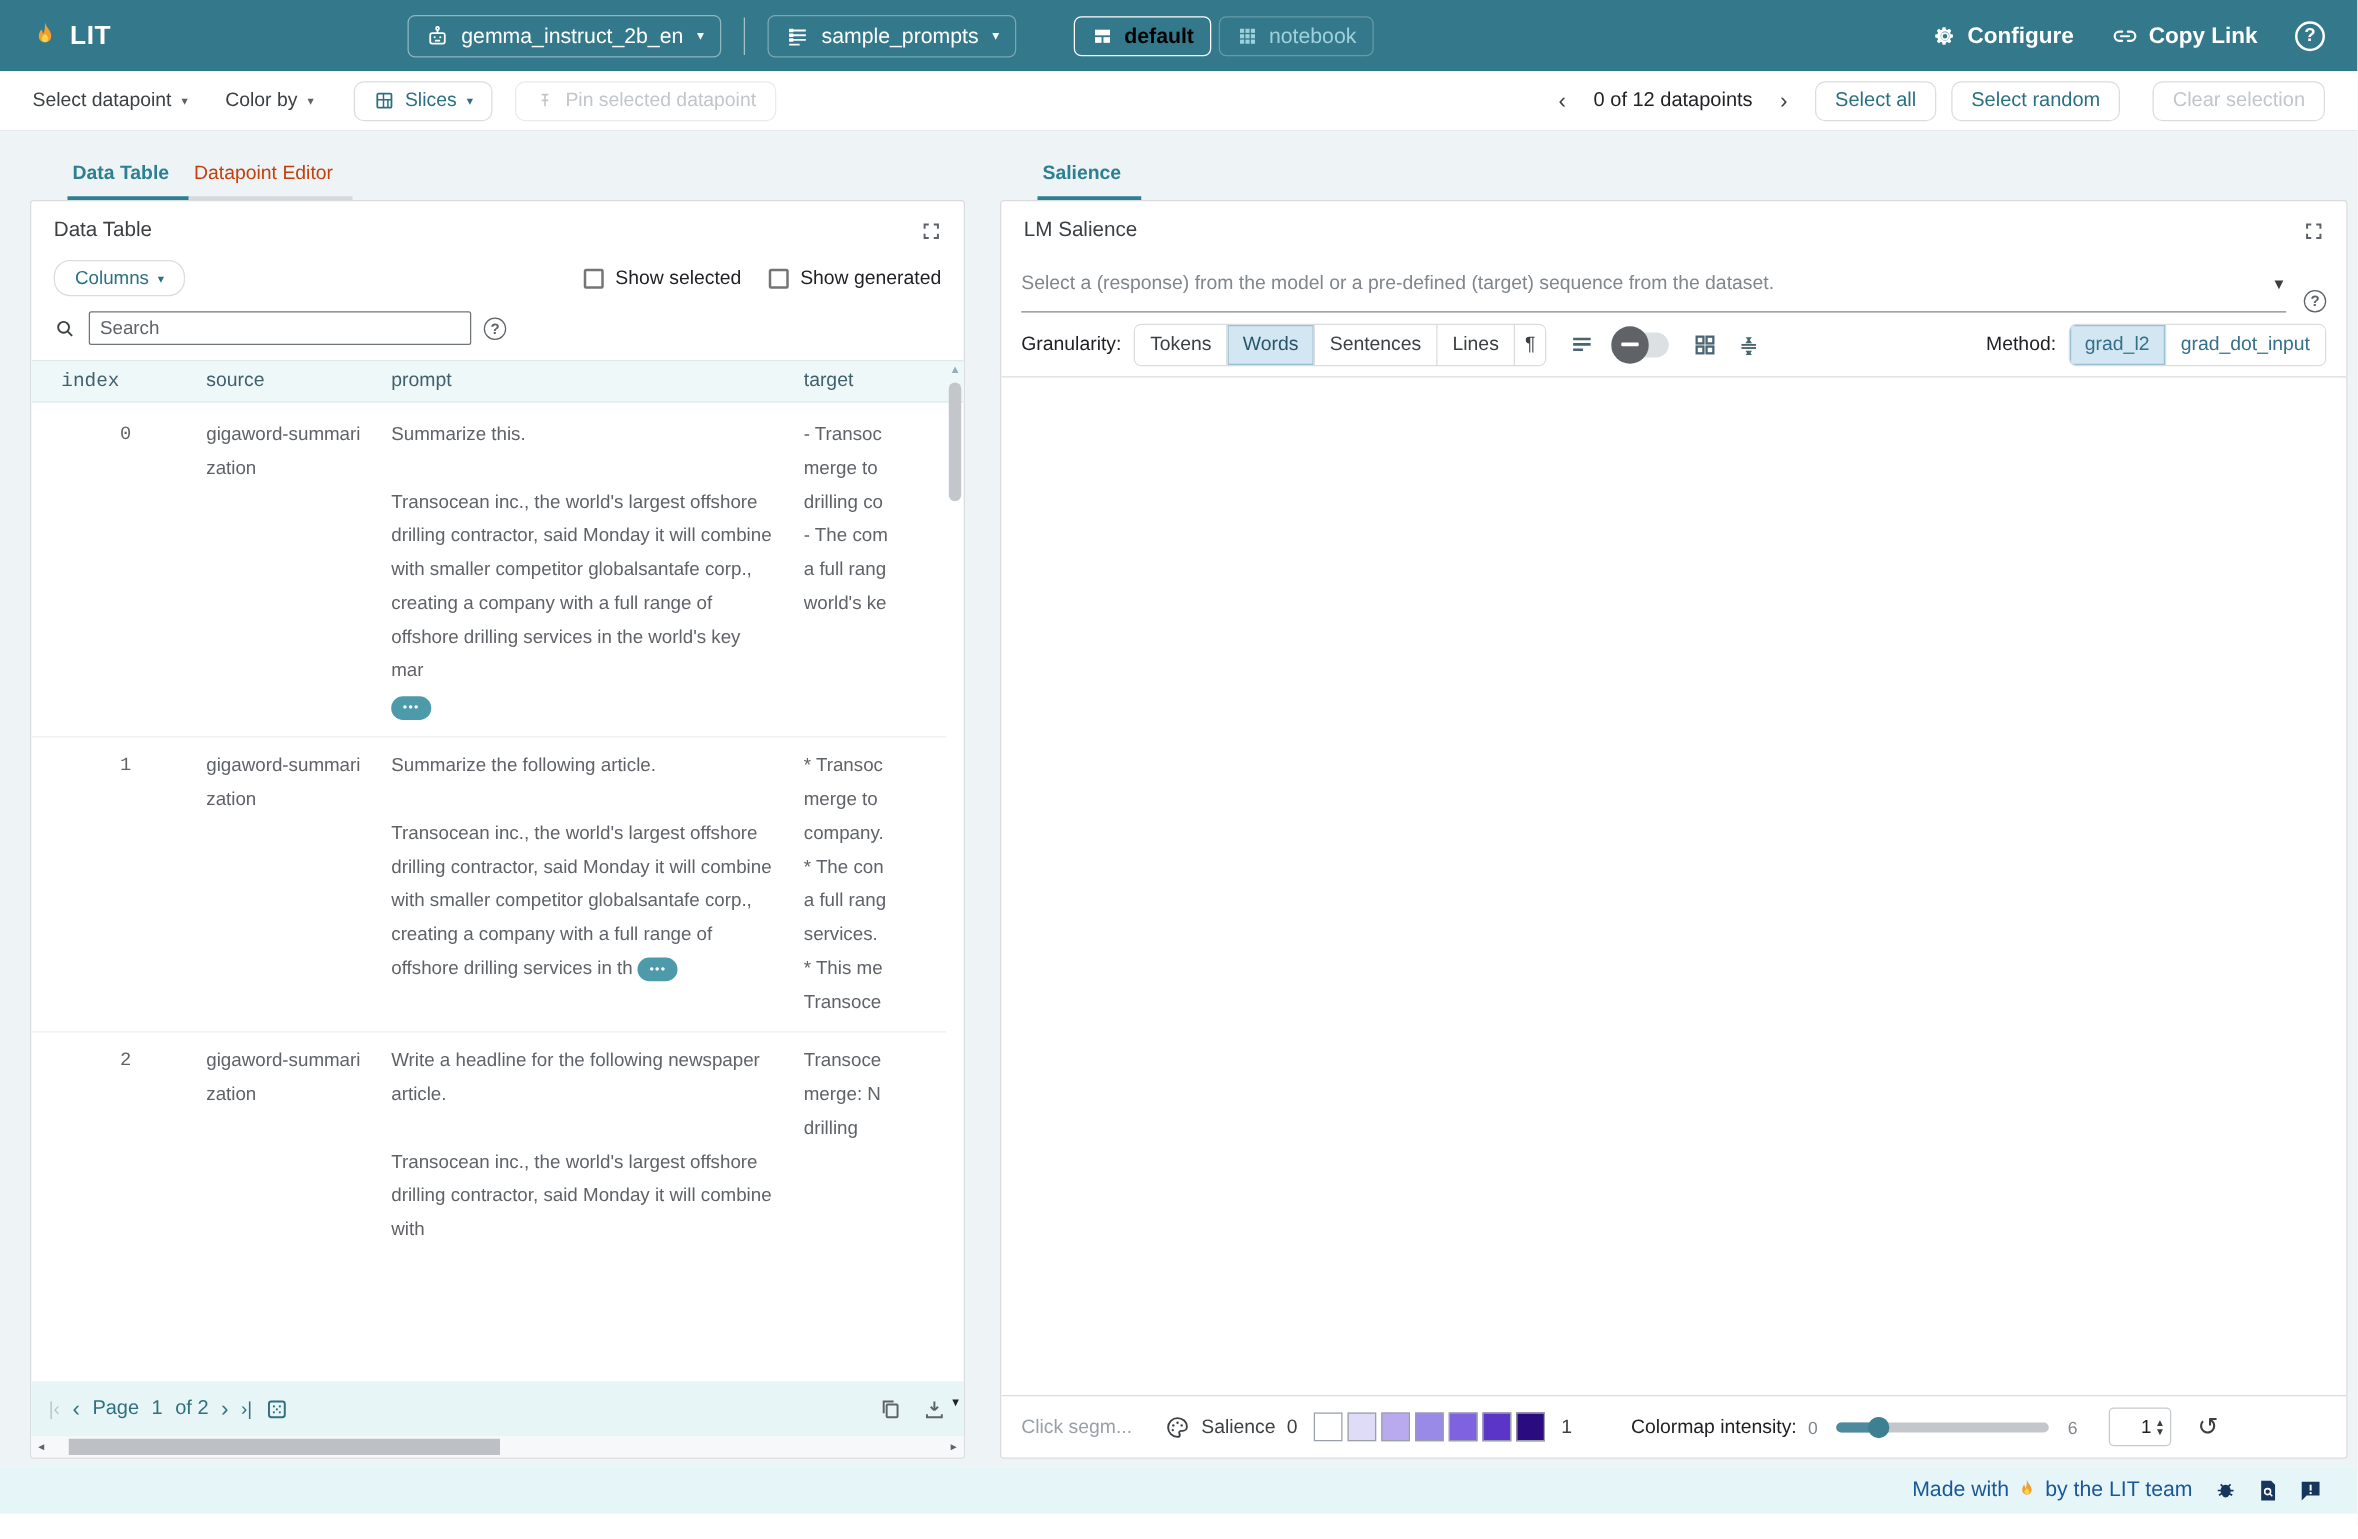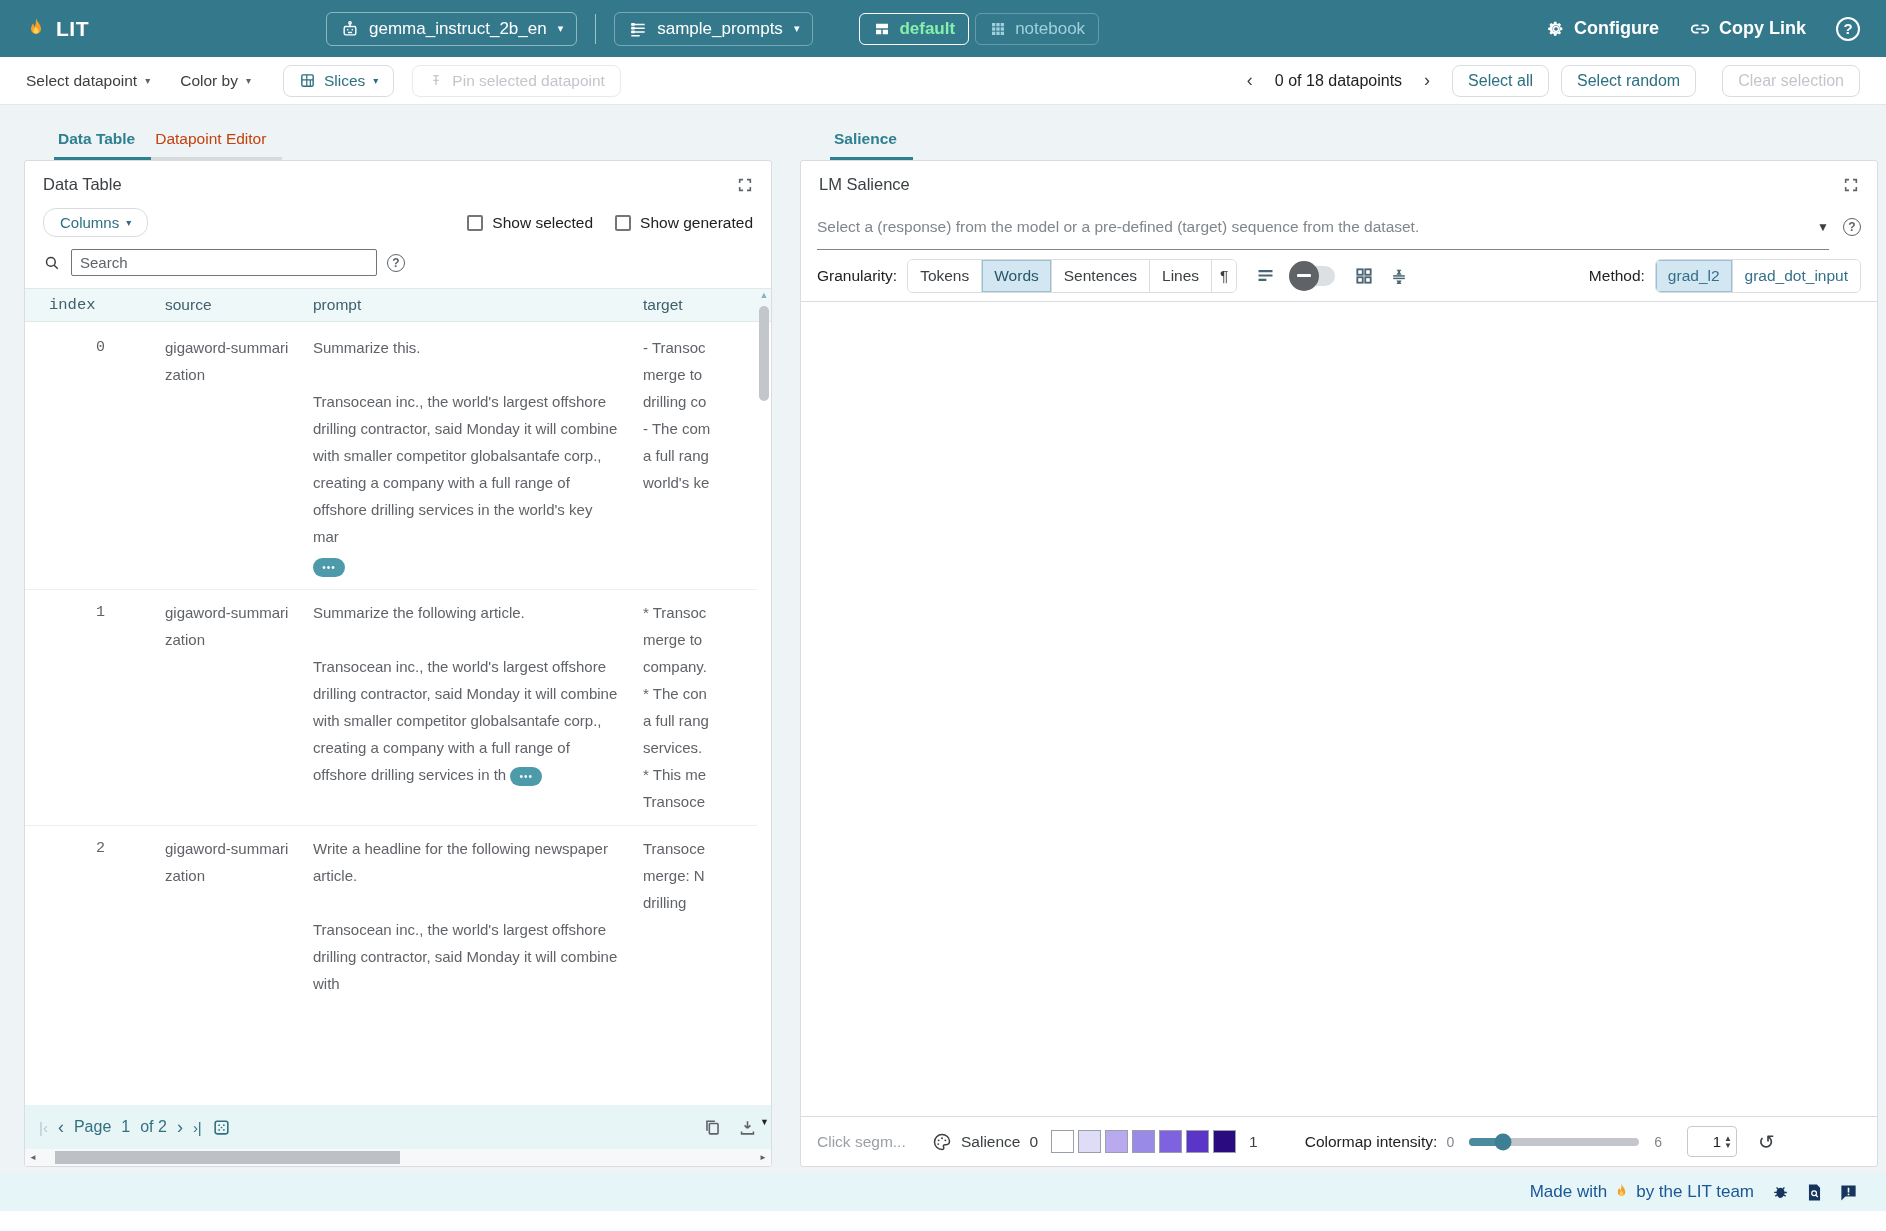--- a/index.html
+++ b/index.html
@@ -8,21 +8,21 @@
   svg { display:block; }
 
   
   .app-header { height:57px; background:#34798b; display:flex; align-items:center; padding:0 26px; color:#fff; }
   .brand { display:flex; align-items:flex-start; gap:10px; width:300px; font-size:21px; font-weight:bold; letter-spacing:.5px; }
   .hdr-btn { display:flex; align-items:center; gap:9px; border:1px solid rgba(255,255,255,.45); border-radius:6px; padding:6px 13px; font-size:17px; cursor:pointer; white-space:nowrap; }
   .hdr-caret { font-size:11px; margin-left:2px; }
   .hdr-divider { width:1px; height:30px; background:rgba(255,255,255,.55); margin:0 18px; }
   .layout-group { display:flex; margin-left:46px; }
   .layout-btn { display:flex; align-items:center; gap:8px; font-size:17px; padding:5px 13px; border-radius:6px; cursor:pointer; }
-  .layout-btn.active { border:1.5px solid #ffffff; color:#86efac; font-weight:bold; }
+  .layout-btn.active { border:1.5px solid #ffffff; color:#000000; font-weight:bold; }
   .layout-btn.inactive { border:1px solid rgba(255,255,255,.25); color:#9ed1dc; margin-left:6px; }
   .hdr-right { margin-left:auto; display:flex; align-items:center; gap:30px; }
   .hdr-action { display:flex; align-items:center; gap:8px; font-size:18px; font-weight:bold; cursor:pointer; }
 
   
   .sel-toolbar { height:48px; background:#fff; display:flex; align-items:center; padding:0 26px; border-bottom:1px solid #e4e7ea; }
   .tb-item { display:flex; align-items:center; gap:8px; font-size:15.5px; color:#3c4043; cursor:pointer; }
   .tb-caret { font-size:10px; color:#5f6368; }
   .tb-btn { display:flex; align-items:center; gap:8px; border:1px solid #dadce0; border-radius:8px; padding:6px 15px; font-size:15.5px; cursor:pointer; }
   .tb-btn.teal { color:#2b7081; }
@@ -87,21 +87,21 @@
   .pg-ic { cursor:pointer; font-size:15px; }
   .pg-ic.disabled { color:#b9c7cc; cursor:default; }
   .pager-right { margin-left:auto; display:flex; align-items:center; gap:16px; color:#5f6368; }
   .corner-caret { position:absolute; right:2px; top:12px; color:#202124; font-size:12px; }
   .hscroll { height:17px; background:#f6f8f9; display:flex; align-items:center; }
   .hscroll .arr { width:16px; text-align:center; font-size:11px; color:#5f6368; }
   .hscroll .track { flex:1; height:13px; position:relative; }
   .hscroll .hthumb { position:absolute; left:14px; width:345px; top:0; height:13px; background:#bdc1c6; }
 
   
-  .select-row { display:flex; align-items:center; padding:0 16px; height:46px; gap:14px; }
+  .select-row { display:flex; align-items:flex-end; padding:0 16px; height:46px; gap:14px; }
   .select-box { flex:1; display:flex; align-items:center; height:100%; border-bottom:1px solid #80868b; cursor:pointer; }
   .select-ph { color:#80868b; font-size:15.5px; }
   .select-arrow { margin-left:auto; color:#3c4043; font-size:12px; }
   .gran-row { display:flex; align-items:center; height:52px; padding:0 16px; border-bottom:1px solid #dadce0; gap:10px; }
   .row-label { font-size:15.5px; color:#202124; white-space:nowrap; }
   .seg-group { display:flex; border-radius:6px; overflow:hidden; border:1px solid #dadce0; }
   .seg { padding:7px 12px; font-size:15.5px; color:#3c4043; border-left:1px solid #dadce0; cursor:pointer; background:#fff; white-space:nowrap; }
   .seg:first-child { border-left:none; }
   .seg.selected { background:#d2e7f2; color:#29556b; box-shadow:inset 0 0 0 1px #9cc0d2; }
   .seg.teal { color:#35708a; }
@@ -253,21 +253,21 @@
     <span>
       <svg width="16" height="16" viewBox="0 0 24 24" fill="none" stroke="#c2c6cb" stroke-width="2">
           <path d="M8 4h8M12 4v14M8 11h8"></path>
         </svg>
     </span>
     <span>Pin selected datapoint</span>
   </div>
 
   <div style="margin-left:auto;display:flex;align-items:center;gap:12px;">
     <span class="nav-chevron">‹</span>
-    <span class="datapoint-count">0 of 18 datapoints</span>
+    <span class="datapoint-count">0 of 12 datapoints</span>
     <span class="nav-chevron">›</span>
     <div class="tb-btn teal" style="margin-left:10px;font-size:16px">
       <span>Select all</span>
     </div>
     <div class="tb-btn teal" style="font-size:16px">
       <span>Select random</span>
     </div>
     <div class="tb-btn disabled" style="font-size:16px;margin-left:14px">
       <span>Clear selection</span>
     </div>

